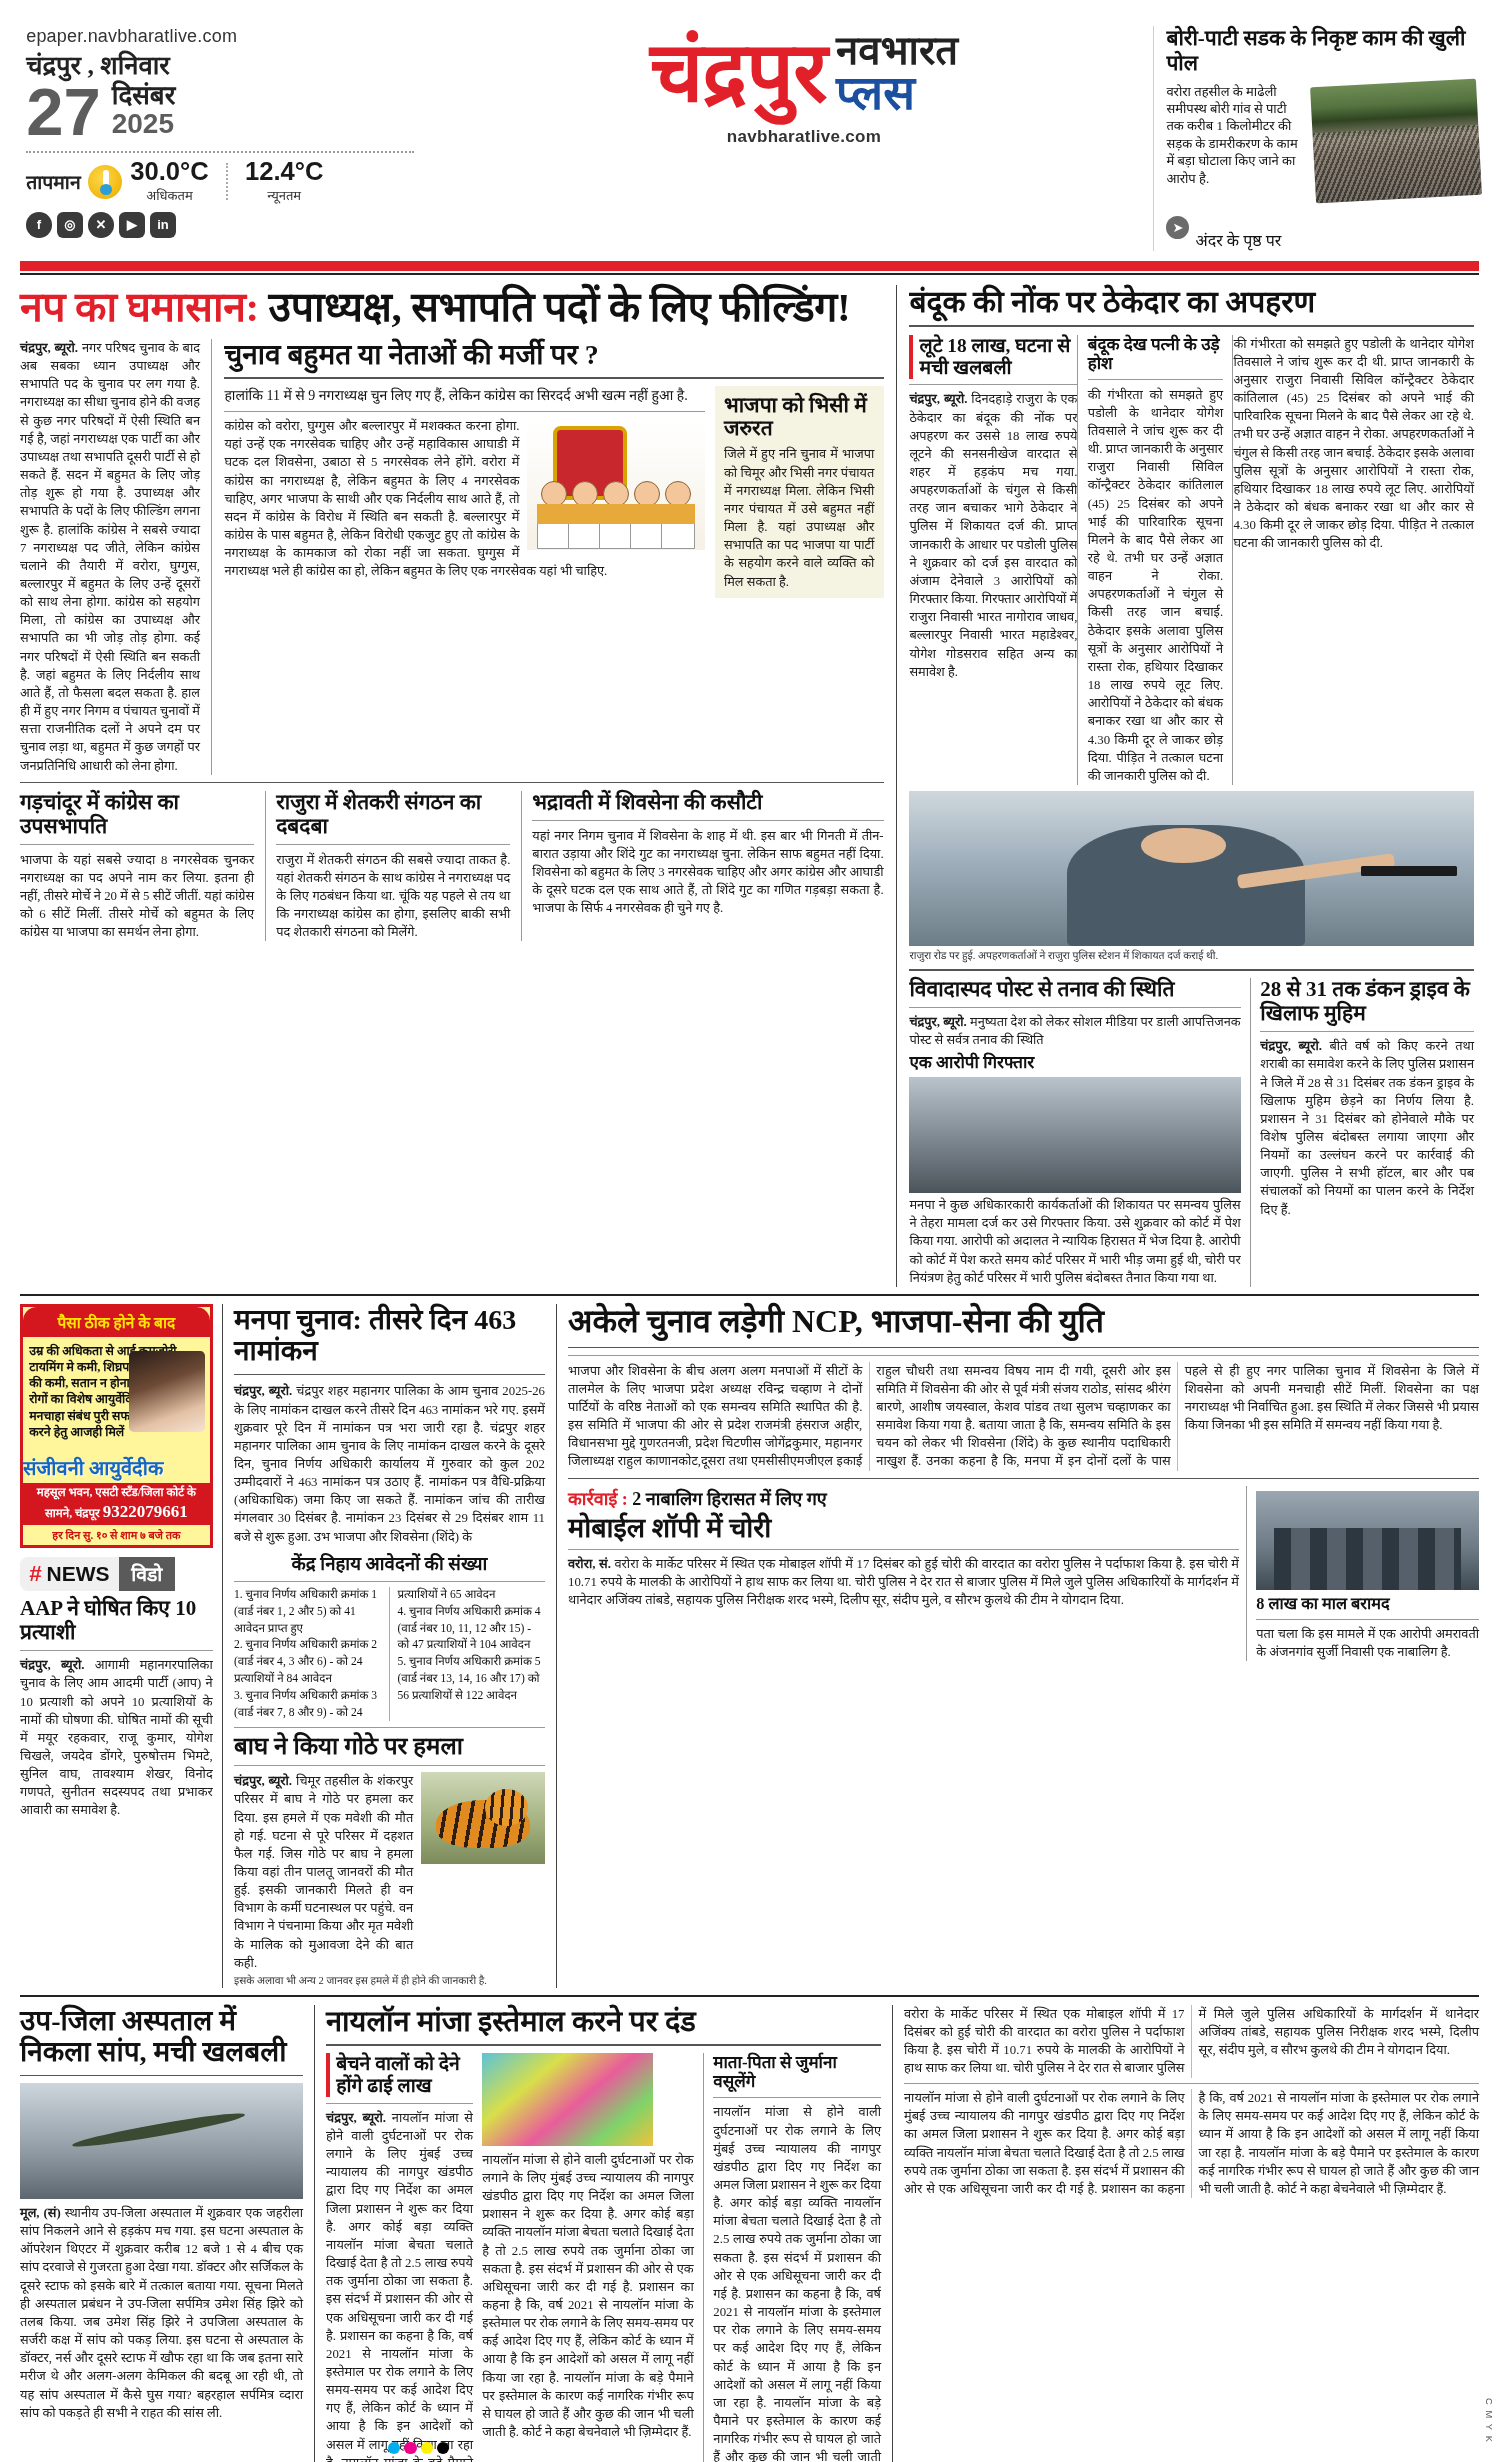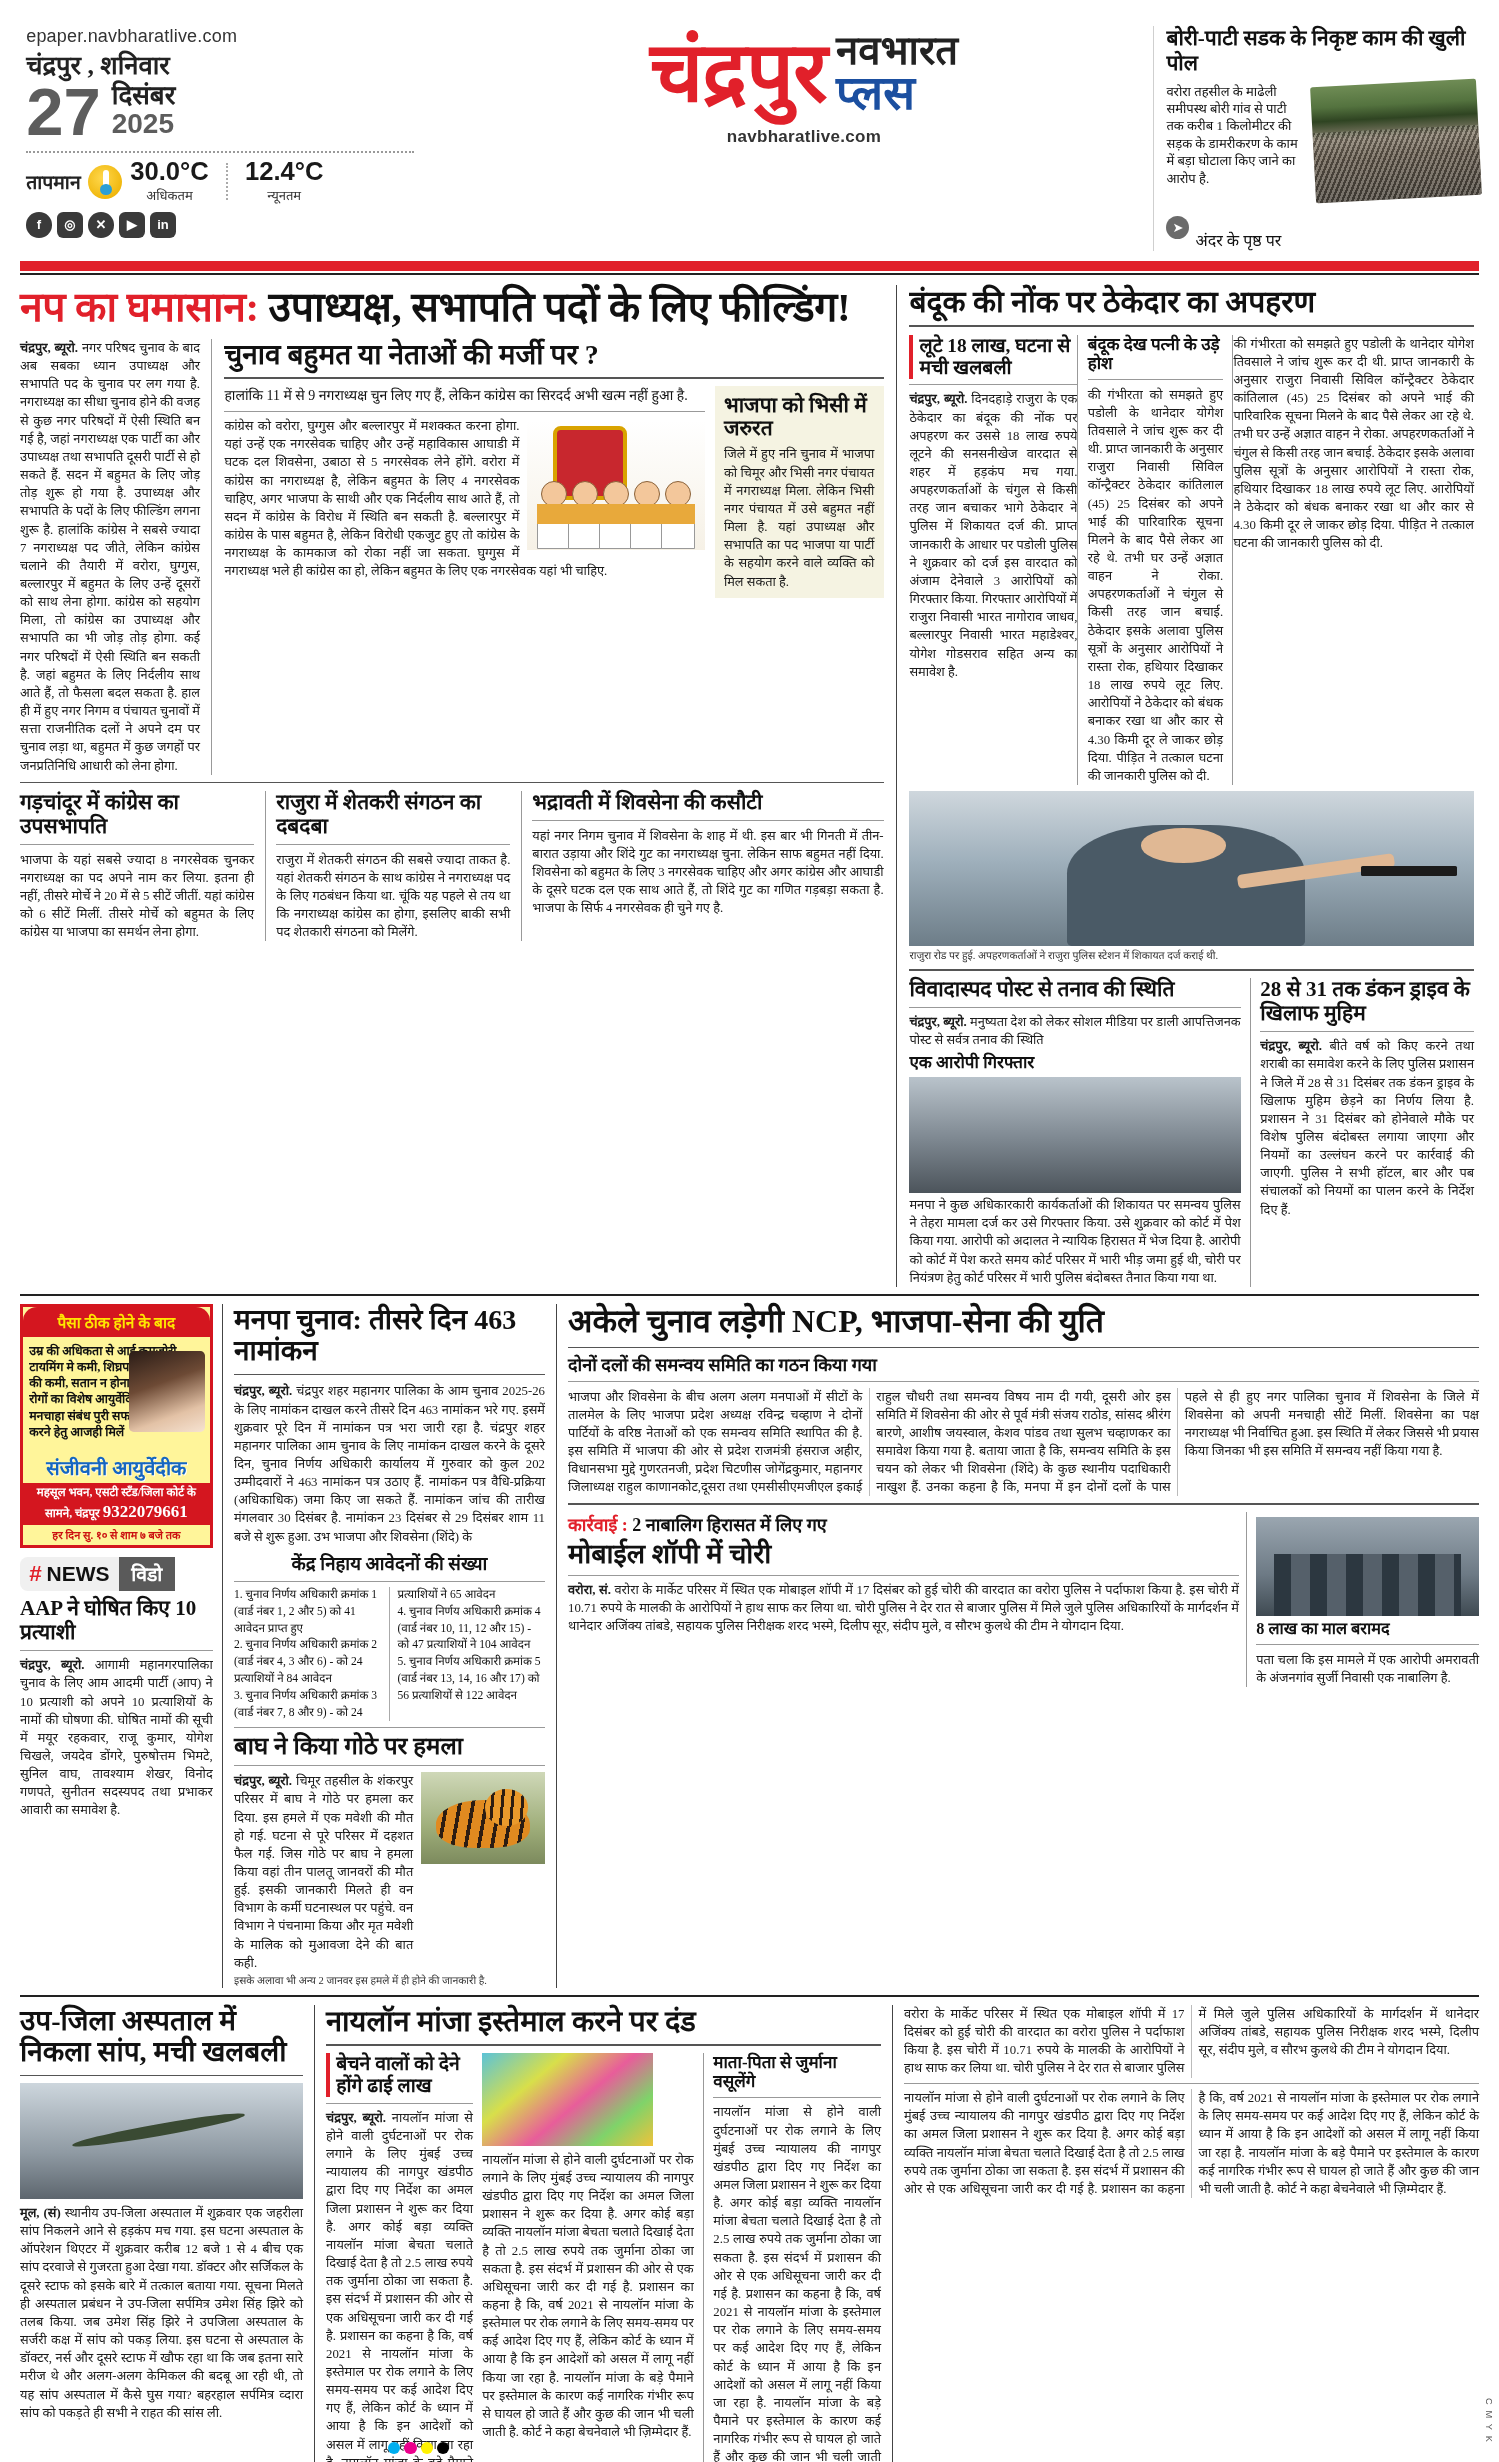--- a/index.html
+++ b/index.html
@@ -122,21 +122,21 @@
   .midrow { display: flex; margin-top: 7.8px; }
   .mid-left { width: 203px; padding-right: 9.3px; border-right: 1.6px solid #444; }
   .mid-c { width: 334px; padding: 0 11px; border-right: 1.6px solid #444; }
   .mid-d { flex: 1; padding-left: 11px; }
 
   .adbox { border: 3.1px solid #d4161f; background: #fff59a; width: 100%; }
   .adbox .adtop { background: #d4161f; color: #ffe600; font-weight: 800; font-size: 15.5px; text-align: center; padding: 3.9px 1.6px; border-radius: 14px 14px 0 0; }
   .adbox .adbody { padding: 6.2px 6.2px 3.1px; font-size: 12.4px; font-weight: 700; color: #111; line-height: 1.3; position: relative; min-height: 116px; }
   .adbox .adphoto { position: absolute; right: 4.7px; top: 14px; width: 76px; height: 81px; border-radius: 4.7px;
      background: linear-gradient(160deg,#2a1c16 0%, #6d4a35 40%, #e3c2a6 75%, #f6e3d2 100%); }
-  .adbox .adbrand { text-align: center; font-size: 20px; font-weight: 800; color: #1566c0; text-shadow: 0.8px 0.8px 0 #fff; padding: 1.6px 0; }
+  .adbox .adbrand { text-align: left; font-size: 20px; font-weight: 800; color: #1566c0; text-shadow: 0.8px 0.8px 0 #fff; padding: 1.6px 0; }
   .adbox .adfoot { background: #d4161f; color: #fff; font-size: 11.6px; font-weight: 700; text-align: center; padding: 3.1px 3.1px; line-height: 1.25; }
   .adbox .adfoot .ph { color: #ffffff; font-size: 17px; font-weight: 800; }
   .adbox .adhours { background: #fff59a; color: #c11; font-size: 11px; font-weight: 800; text-align: center; padding: 2.3px; }
 
   .newsbadge { display: flex; align-items: stretch; margin: 9.3px 0 6.2px; border-radius: 7.8px; overflow: hidden; width: 198px; }
   .nb-l { background: #f0f0f0; display: flex; align-items: center; gap: 4.7px; padding: 3.9px 9.3px; }
   .nb-hash { color: #e1202a; font-family: "Liberation Sans", sans-serif; font-size: 22.5px; font-weight: 800; }
   .nb-word { font-family: "Liberation Sans", sans-serif; font-size: 21px; font-weight: 800; color: #111; }
   .nb-r { background: #5a5a5a; color: #fff; font-size: 19.4px; font-weight: 700; padding: 3.1px 12.4px; display: flex; align-items: center; }
 
@@ -437,21 +437,20 @@
             <div class="body"></div>
             <div class="head"></div>
           </div>
       </div>
       <div class="cap">इसके अलावा भी अन्य 2 जानवर इस हमले में ही होने की जानकारी है.</div>
     </div>
 
     <div class="mid-d">
       <div class="sec-h2" style="font-size:32px;">अकेले चुनाव लड़ेगी NCP, भाजपा-सेना की युति</div>
       <div class="rule"></div>
-      <div class="sec-h3" style="font-size:18px;">दोनों दलों की समन्वय समिति का गठन किया गया</div>
       <div class="rule-thin"></div>
       <div class="bodytext cols3">भाजपा और शिवसेना के बीच अलग अलग मनपाओं में सीटों के तालमेल के लिए भाजपा प्रदेश अध्यक्ष रविन्द्र चव्हाण ने दोनों पार्टियों के वरिष्ठ नेताओं को एक समन्वय समिति स्थापित की है. इस समिति में भाजपा की ओर से प्रदेश राजमंत्री हंसराज अहीर, विधानसभा मुद्दे गुणरतनजी, प्रदेश चिटणीस जोगेंद्रकुमार, महानगर जिलाध्यक्ष राहुल काणानकोट,दूसरा तथा एमसीसीएमजीएल इकाई राहुल चौधरी तथा समन्वय विषय नाम दी गयी, दूसरी ओर इस समिति में शिवसेना की ओर से पूर्व मंत्री संजय राठोड, सांसद श्रीरंग बारणे, आशीष जयस्वाल, केशव पांडव तथा सुलभ चव्हाणकर का समावेश किया गया है. बताया जाता है कि, समन्वय समिति के इस चयन को लेकर भी शिवसेना (शिंदे) के कुछ स्थानीय पदाधिकारी नाखुश हैं. उनका कहना है कि, मनपा में इन दोनों दलों के पास पहले से ही हुए नगर पालिका चुनाव में शिवसेना के जिले में शिवसेना को अपनी मनचाही सीटें मिलीं. शिवसेना का पक्ष नगराध्यक्ष भी निर्वाचित हुआ. इस स्थिति में लेकर जिससे भी प्रयास किया जिनका भी इस समिति में समन्वय नहीं किया गया है.</div>
 
       <div class="rule"></div>
 
       <div style="display:flex;gap:7px;">
         <div style="flex:1;">
           <div class="karbox-h">
             <span class="kar-red">कार्रवाई :</span>
             <span>2 नाबालिग हिरासत में लिए गए</span>

